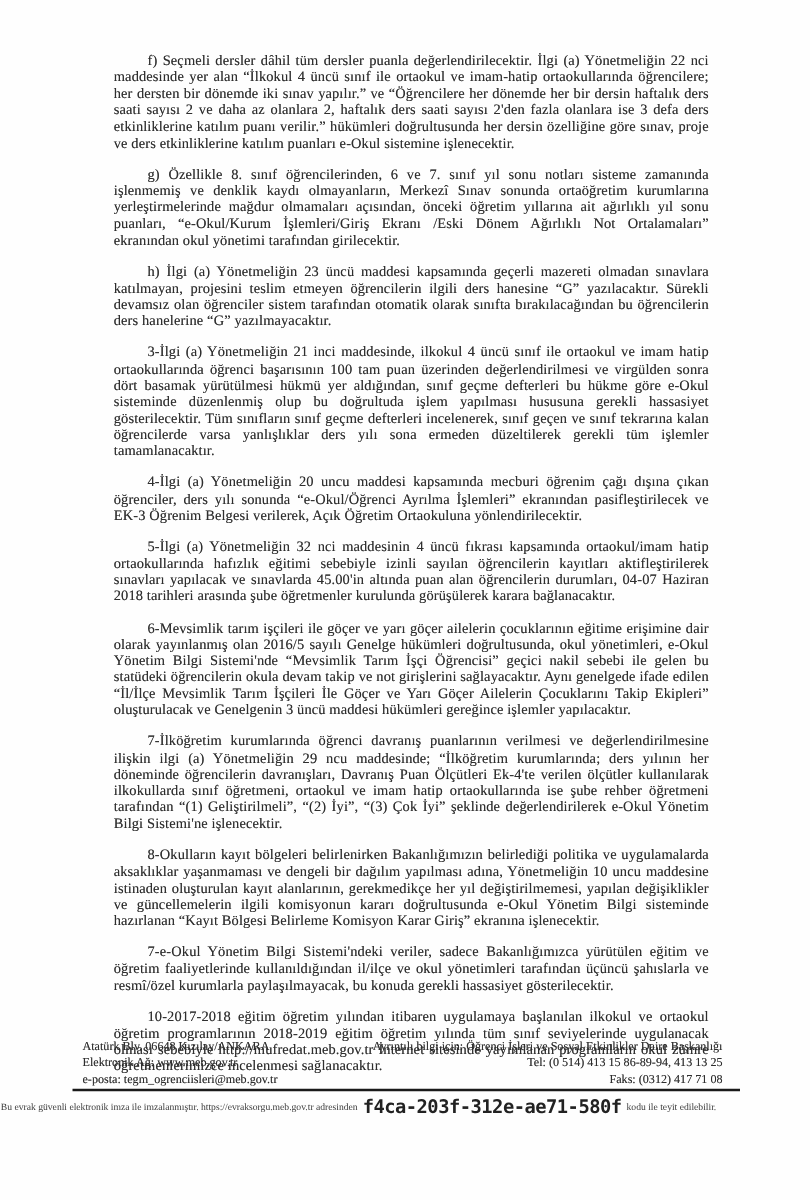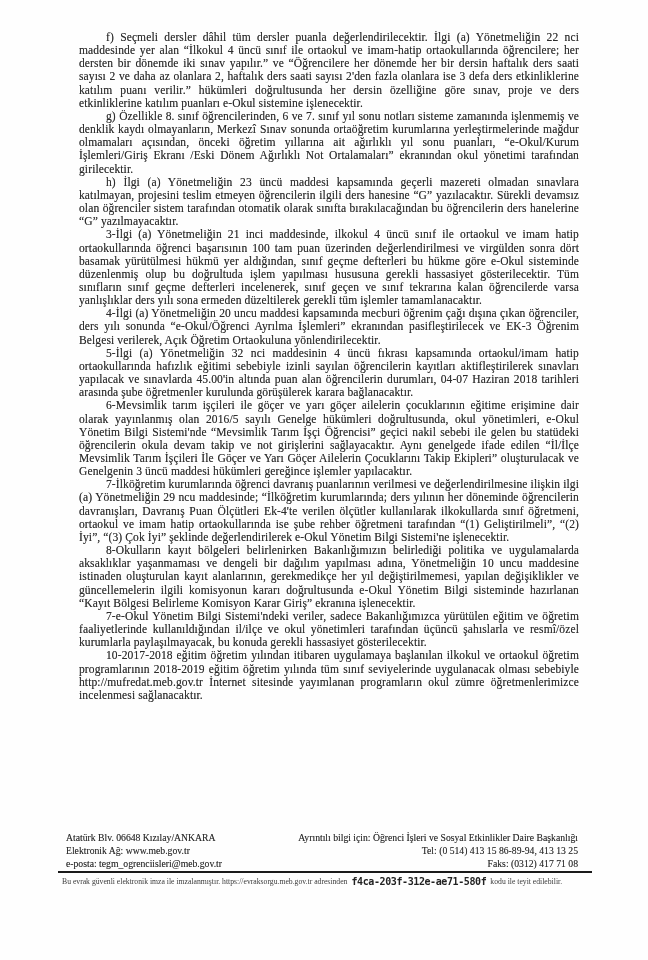--- a/index.html
+++ b/index.html
@@ -21,21 +21,21 @@
     left: 79px;
     top: 31px;
     width: 500px;
     font-size: 11.55px;
     line-height: 13.15px;
     text-align: justify;
     letter-spacing: 0.1px;
     text-shadow: 0 0 0.45px rgba(40,40,40,0.55);
   }
   .body-text p {
-    margin: 0;
+    margin: 12px;
     text-indent: 27px;
   }
   .footer-left {
     position: absolute;
     left: 66px;
     top: 831px;
     font-size: 9.7px;
     line-height: 13.2px;
     text-align: left;
     text-shadow: 0 0 0.4px rgba(40,40,40,0.5);
@@ -53,35 +53,35 @@
   .divider {
     position: absolute;
     left: 58px;
     top: 871px;
     width: 534px;
     height: 2px;
     background: #1a1a1a;
   }
   .verification {
     position: absolute;
-    left: 62px;
+    left: 45px;
     top: 876px;
     width: 528px;
     display: flex;
     align-items: center;
-    justify-content: flex-start;
+    justify-content: flex-end;
     white-space: nowrap;
   }
   .verification .small {
     font-size: 7.7px;
     color: #3a3a3a;
   }
   .verification .code {
     font-family: "DejaVu Sans Mono", monospace;
-    font-size: 10px;
+    font-size: 15px;
     font-weight: 600;
     letter-spacing: -0.4px;
     color: #222;
     padding: 0 4px;
   }
 </style>
 </head>
 <body>
 
 <div class="page">

